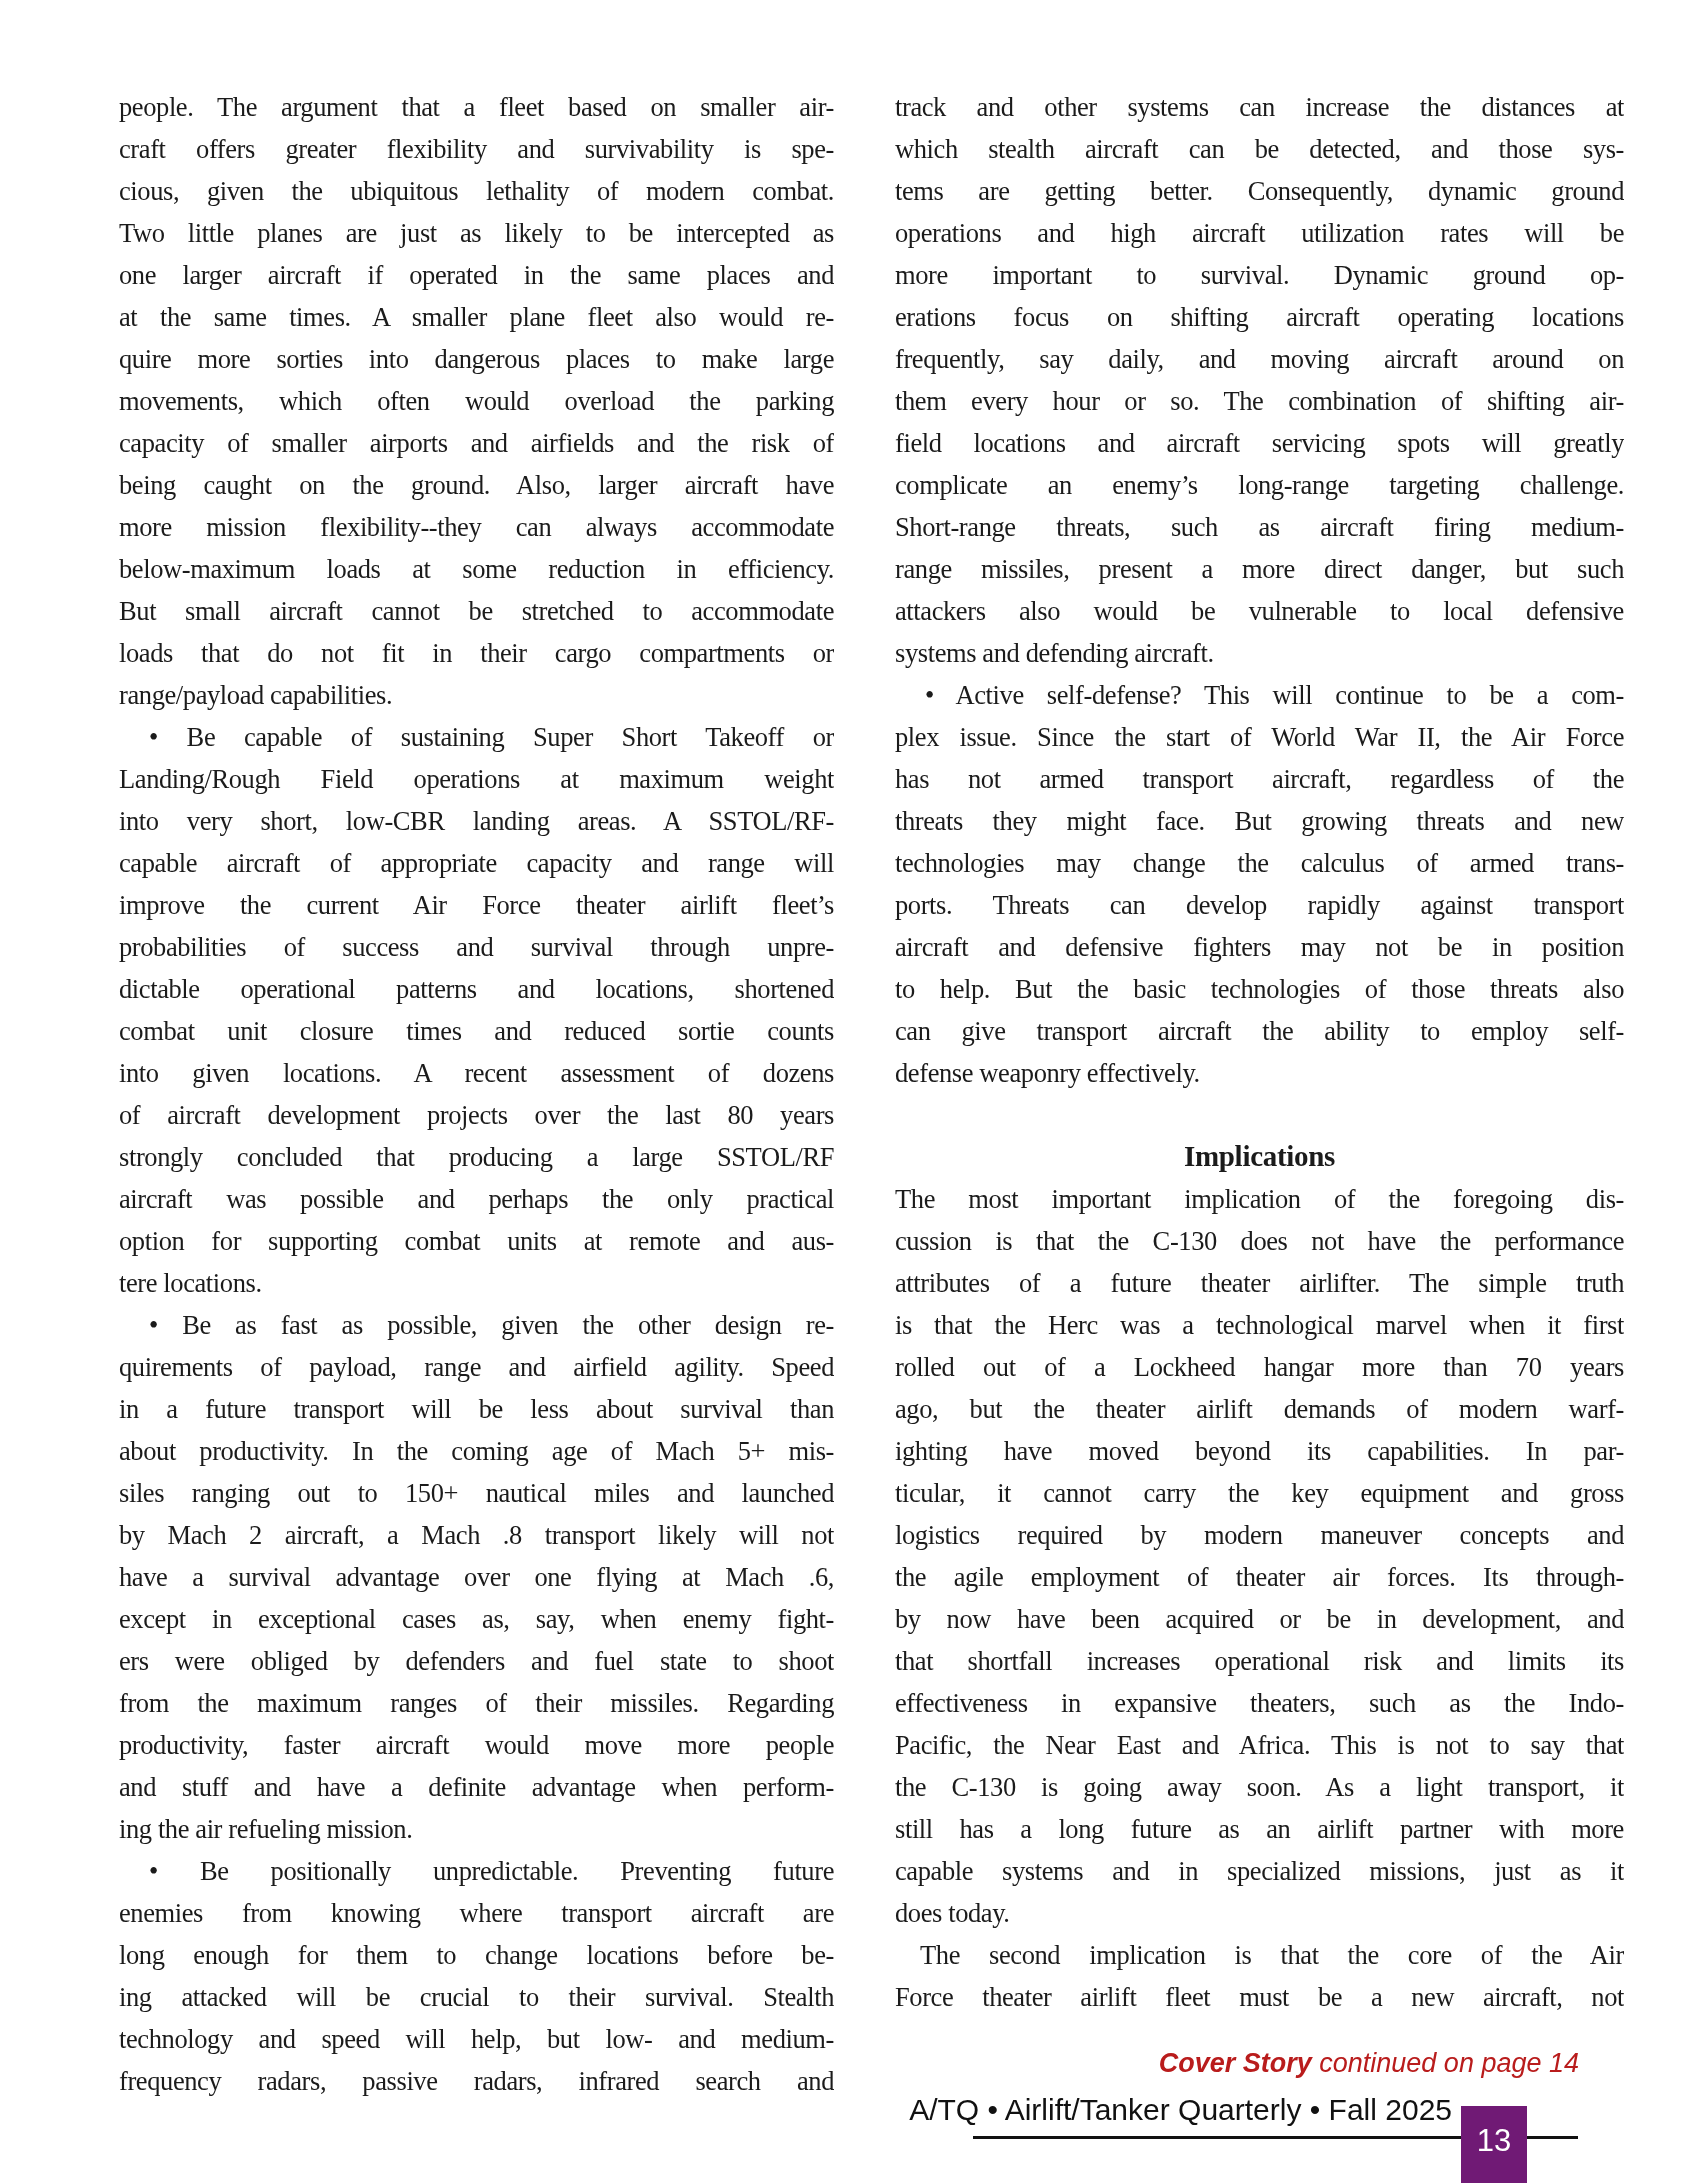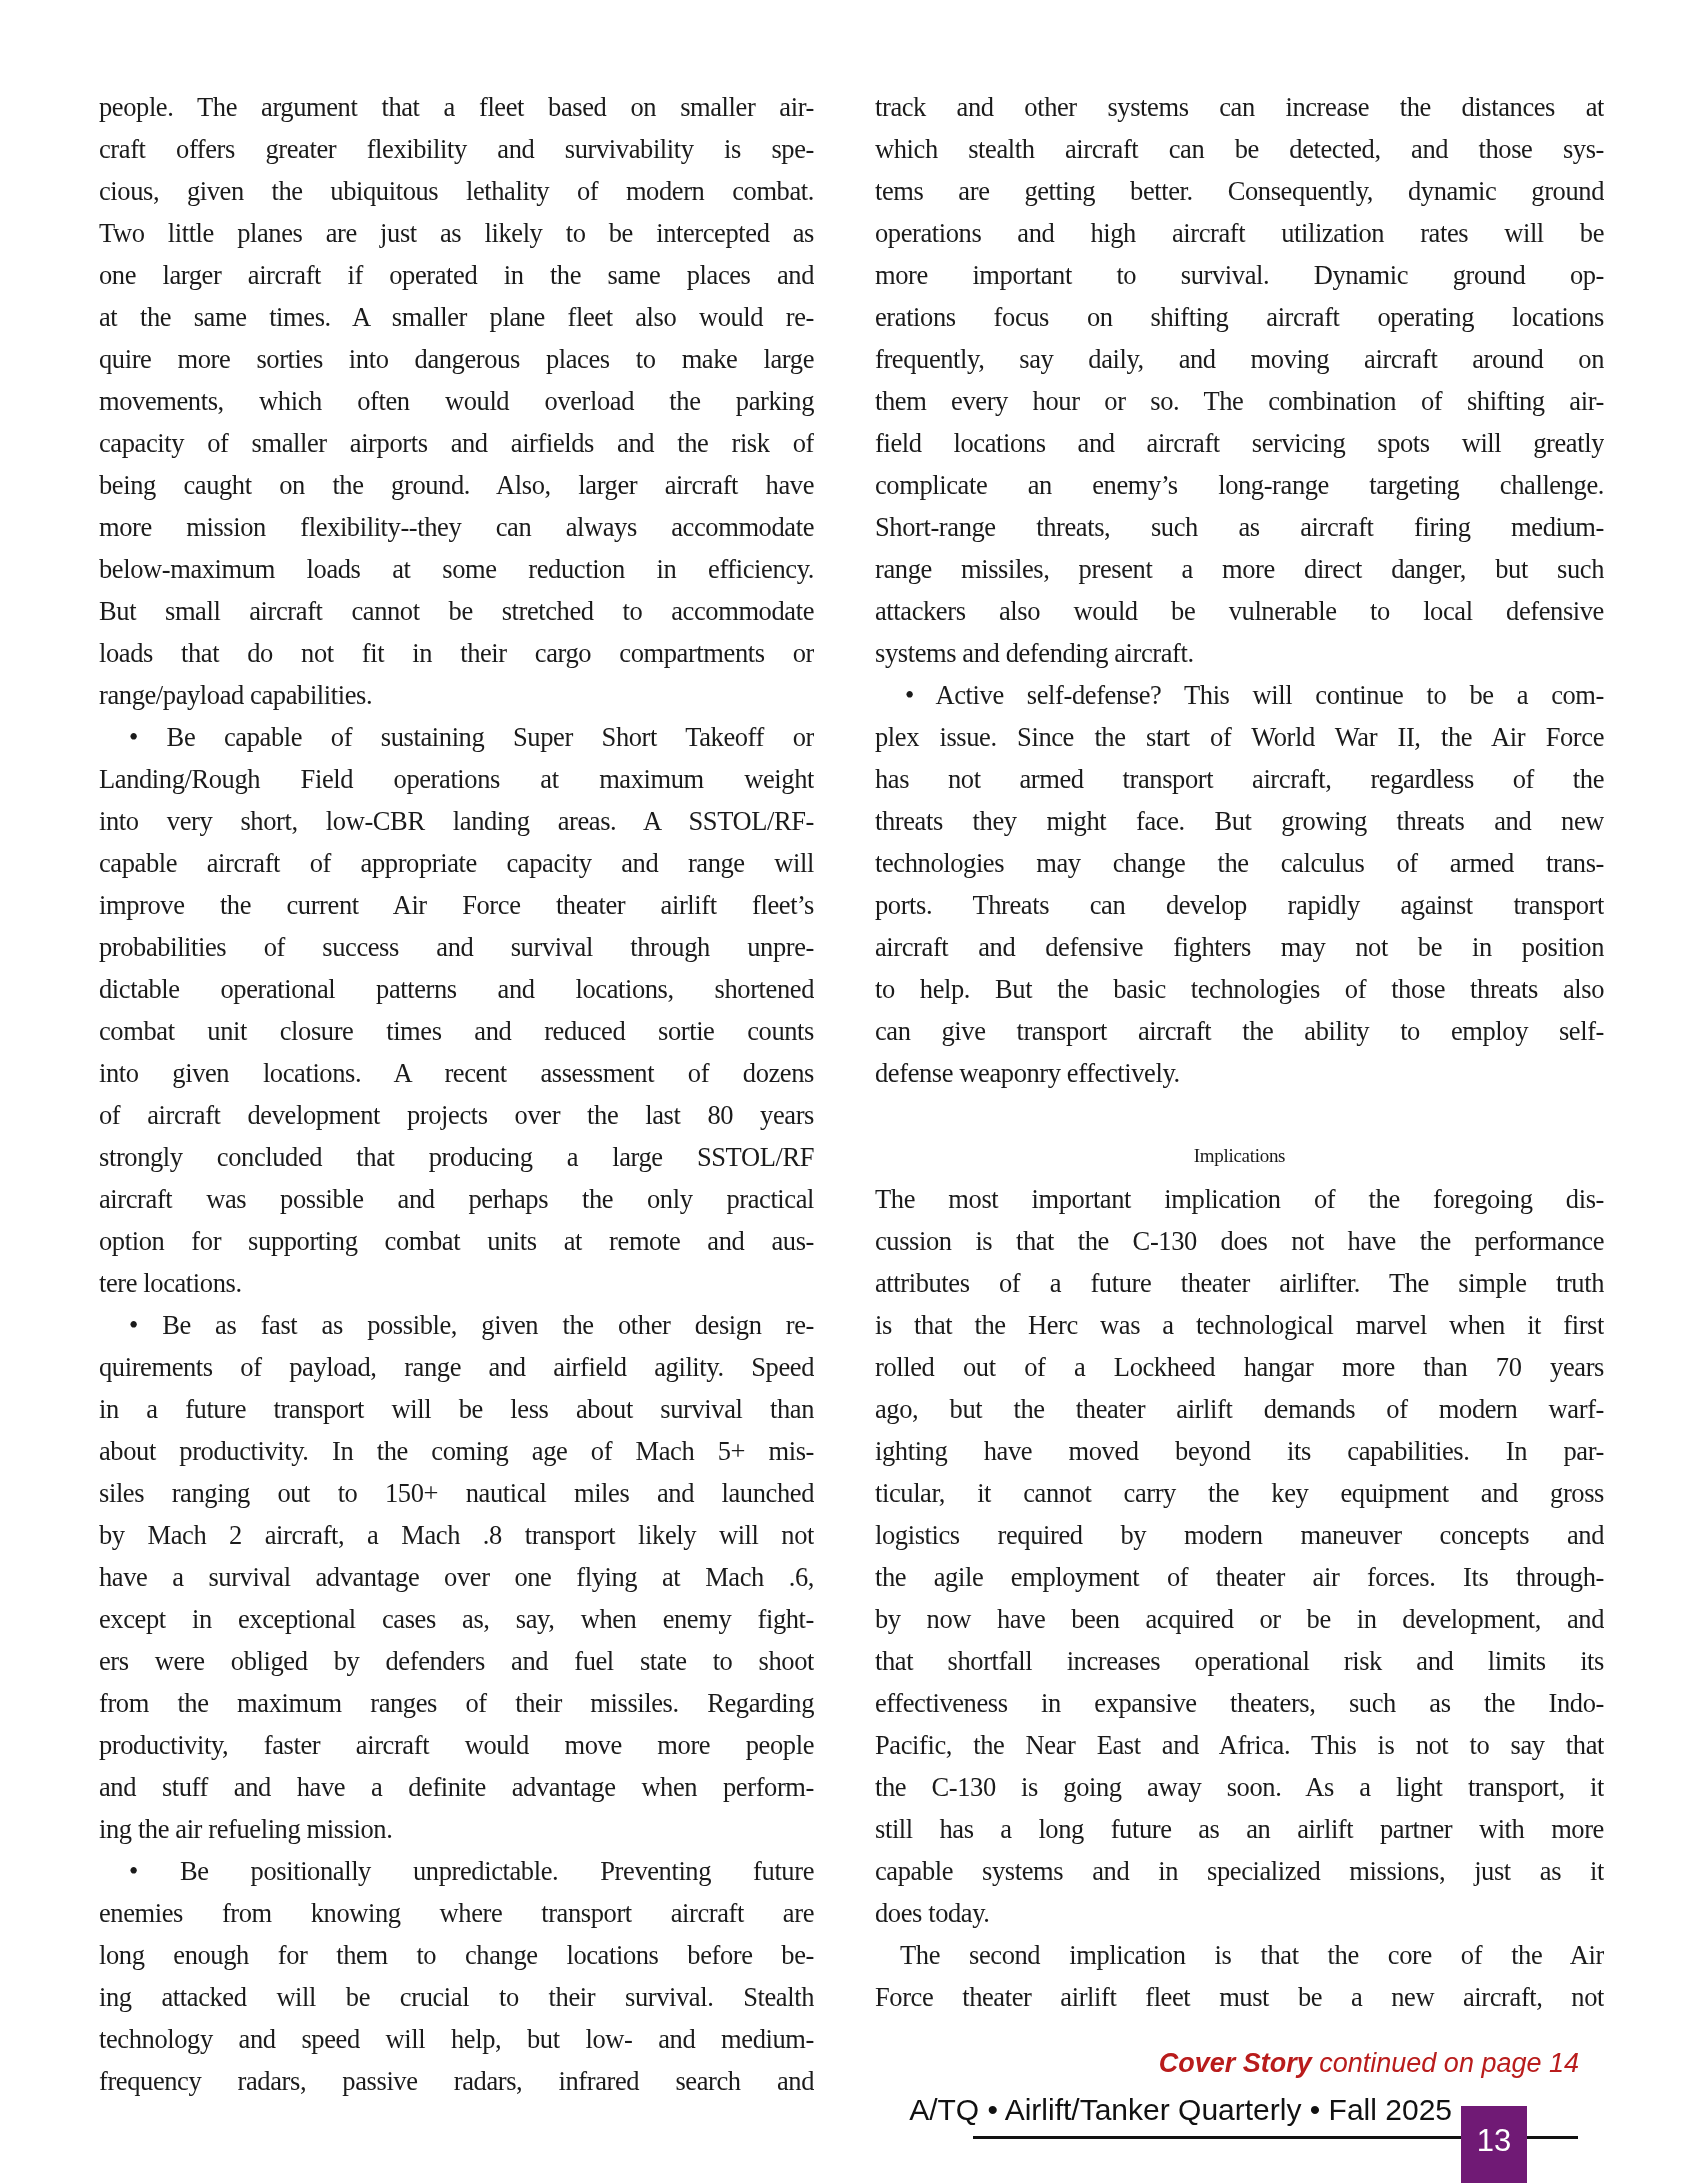--- a/index.html
+++ b/index.html
@@ -10,39 +10,40 @@
     overflow: hidden;
     font-family: "Liberation Serif", serif;
     color: #1b1b1b;
   }
   .text-column {
     position: absolute;
     top: 86px;
     font-size: 26.5px;
     letter-spacing: -0.4px;
     line-height: 42px;
+    margin-left: 20px;
   }
   #col-left  { left: 99px;  width: 715px; }
   #col-right { left: 875px; width: 729px; }
 
   .line {
     height: 42px;
     overflow: hidden;
     text-align: justify;
     text-align-last: justify;
   }
   .line:not(.end)::after { content: ""; display: inline-block; width: 100%; height: 0; }
   .line.end { text-align: left; text-align-last: left; }
   .ind-bullet { text-indent: 30px; }
   .ind-para   { text-indent: 25px; }
 
   .section-heading {
-    font-weight: normal;
+    font-weight: bold;
     text-align: center;
-    font-size: 19px;
+    font-size: 29px;
     line-height: 42px;
     margin-top: 41px;
     margin-bottom: 0.7px;
     letter-spacing: -0.3px;
   }
 
   .jumpline {
     position: absolute;
     left: 875px; width: 704px;
     top: 2048px;

